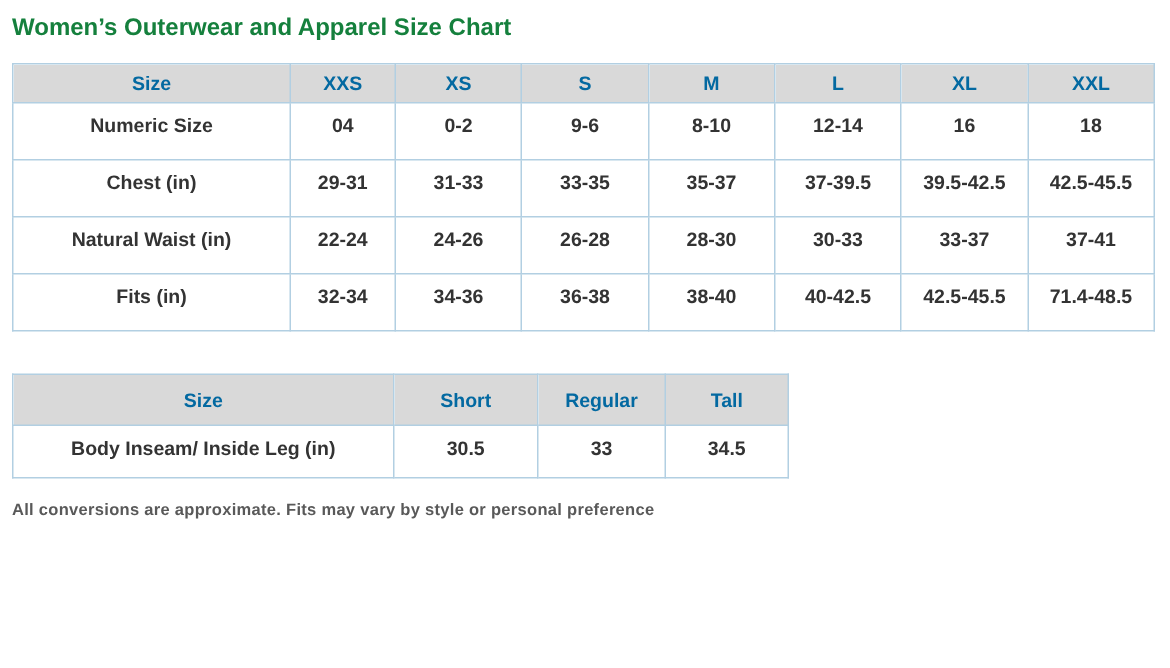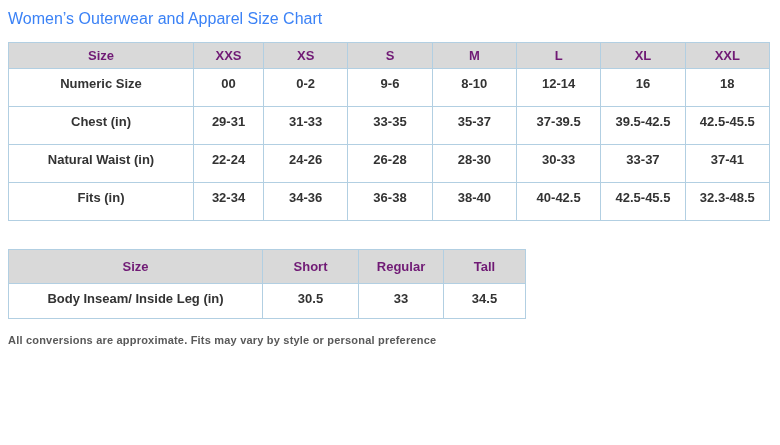--- a/index.html
+++ b/index.html
@@ -14,40 +14,40 @@
     height: 445px;
     box-sizing: border-box;
     padding: 8px;
     background: #ffffff;
     overflow: hidden;
   }
   .page-title {
     margin: 1px 0 14px 0;
     font-size: 16px;
     line-height: 19px;
-    font-weight: normal;
-    color: #3b82f6;
+    font-weight: bold;
+    color: #15803d;
   }
   table {
     border-collapse: collapse;
     table-layout: fixed;
   }
   th, td {
     border: 1px solid #b2cfe2;
     font-weight: bold;
     font-size: 13px;
     color: #333333;
     text-align: center;
     box-sizing: border-box;
     overflow: hidden;
     white-space: nowrap;
   }
   thead th {
     background: #d9d9d9;
-    color: #701a75;
+    color: #0369a1;
   }
   tbody th, tbody td {
     background: #ffffff;
     vertical-align: top;
     padding-top: 7px;
   }
   
   .main-table { width: 762px; }
   .main-table thead th { height: 26px; vertical-align: middle; }
   .main-table tbody th, .main-table tbody td { height: 38px; }
@@ -83,21 +83,21 @@
           <th>S</th>
           <th>M</th>
           <th>L</th>
           <th>XL</th>
           <th>XXL</th>
         </tr>
       </thead>
       <tbody>
         <tr>
           <th>Numeric Size</th>
-          <td>00</td>
+          <td>04</td>
           <td>0-2</td>
           <td>9-6</td>
           <td>8-10</td>
           <td>12-14</td>
           <td>16</td>
           <td>18</td>
         </tr>
         <tr>
           <th>Chest (in)</th>
           <td>29-31</td>
@@ -119,21 +119,21 @@
           <td>37-41</td>
         </tr>
         <tr>
           <th>Fits (in)</th>
           <td>32-34</td>
           <td>34-36</td>
           <td>36-38</td>
           <td>38-40</td>
           <td>40-42.5</td>
           <td>42.5-45.5</td>
-          <td>32.3-48.5</td>
+          <td>71.4-48.5</td>
         </tr>
       </tbody>
     </table>
   <table class="inseam-table">
       <thead>
         <tr>
           <th>Size</th>
           <th>Short</th>
           <th>Regular</th>
           <th>Tall</th>

